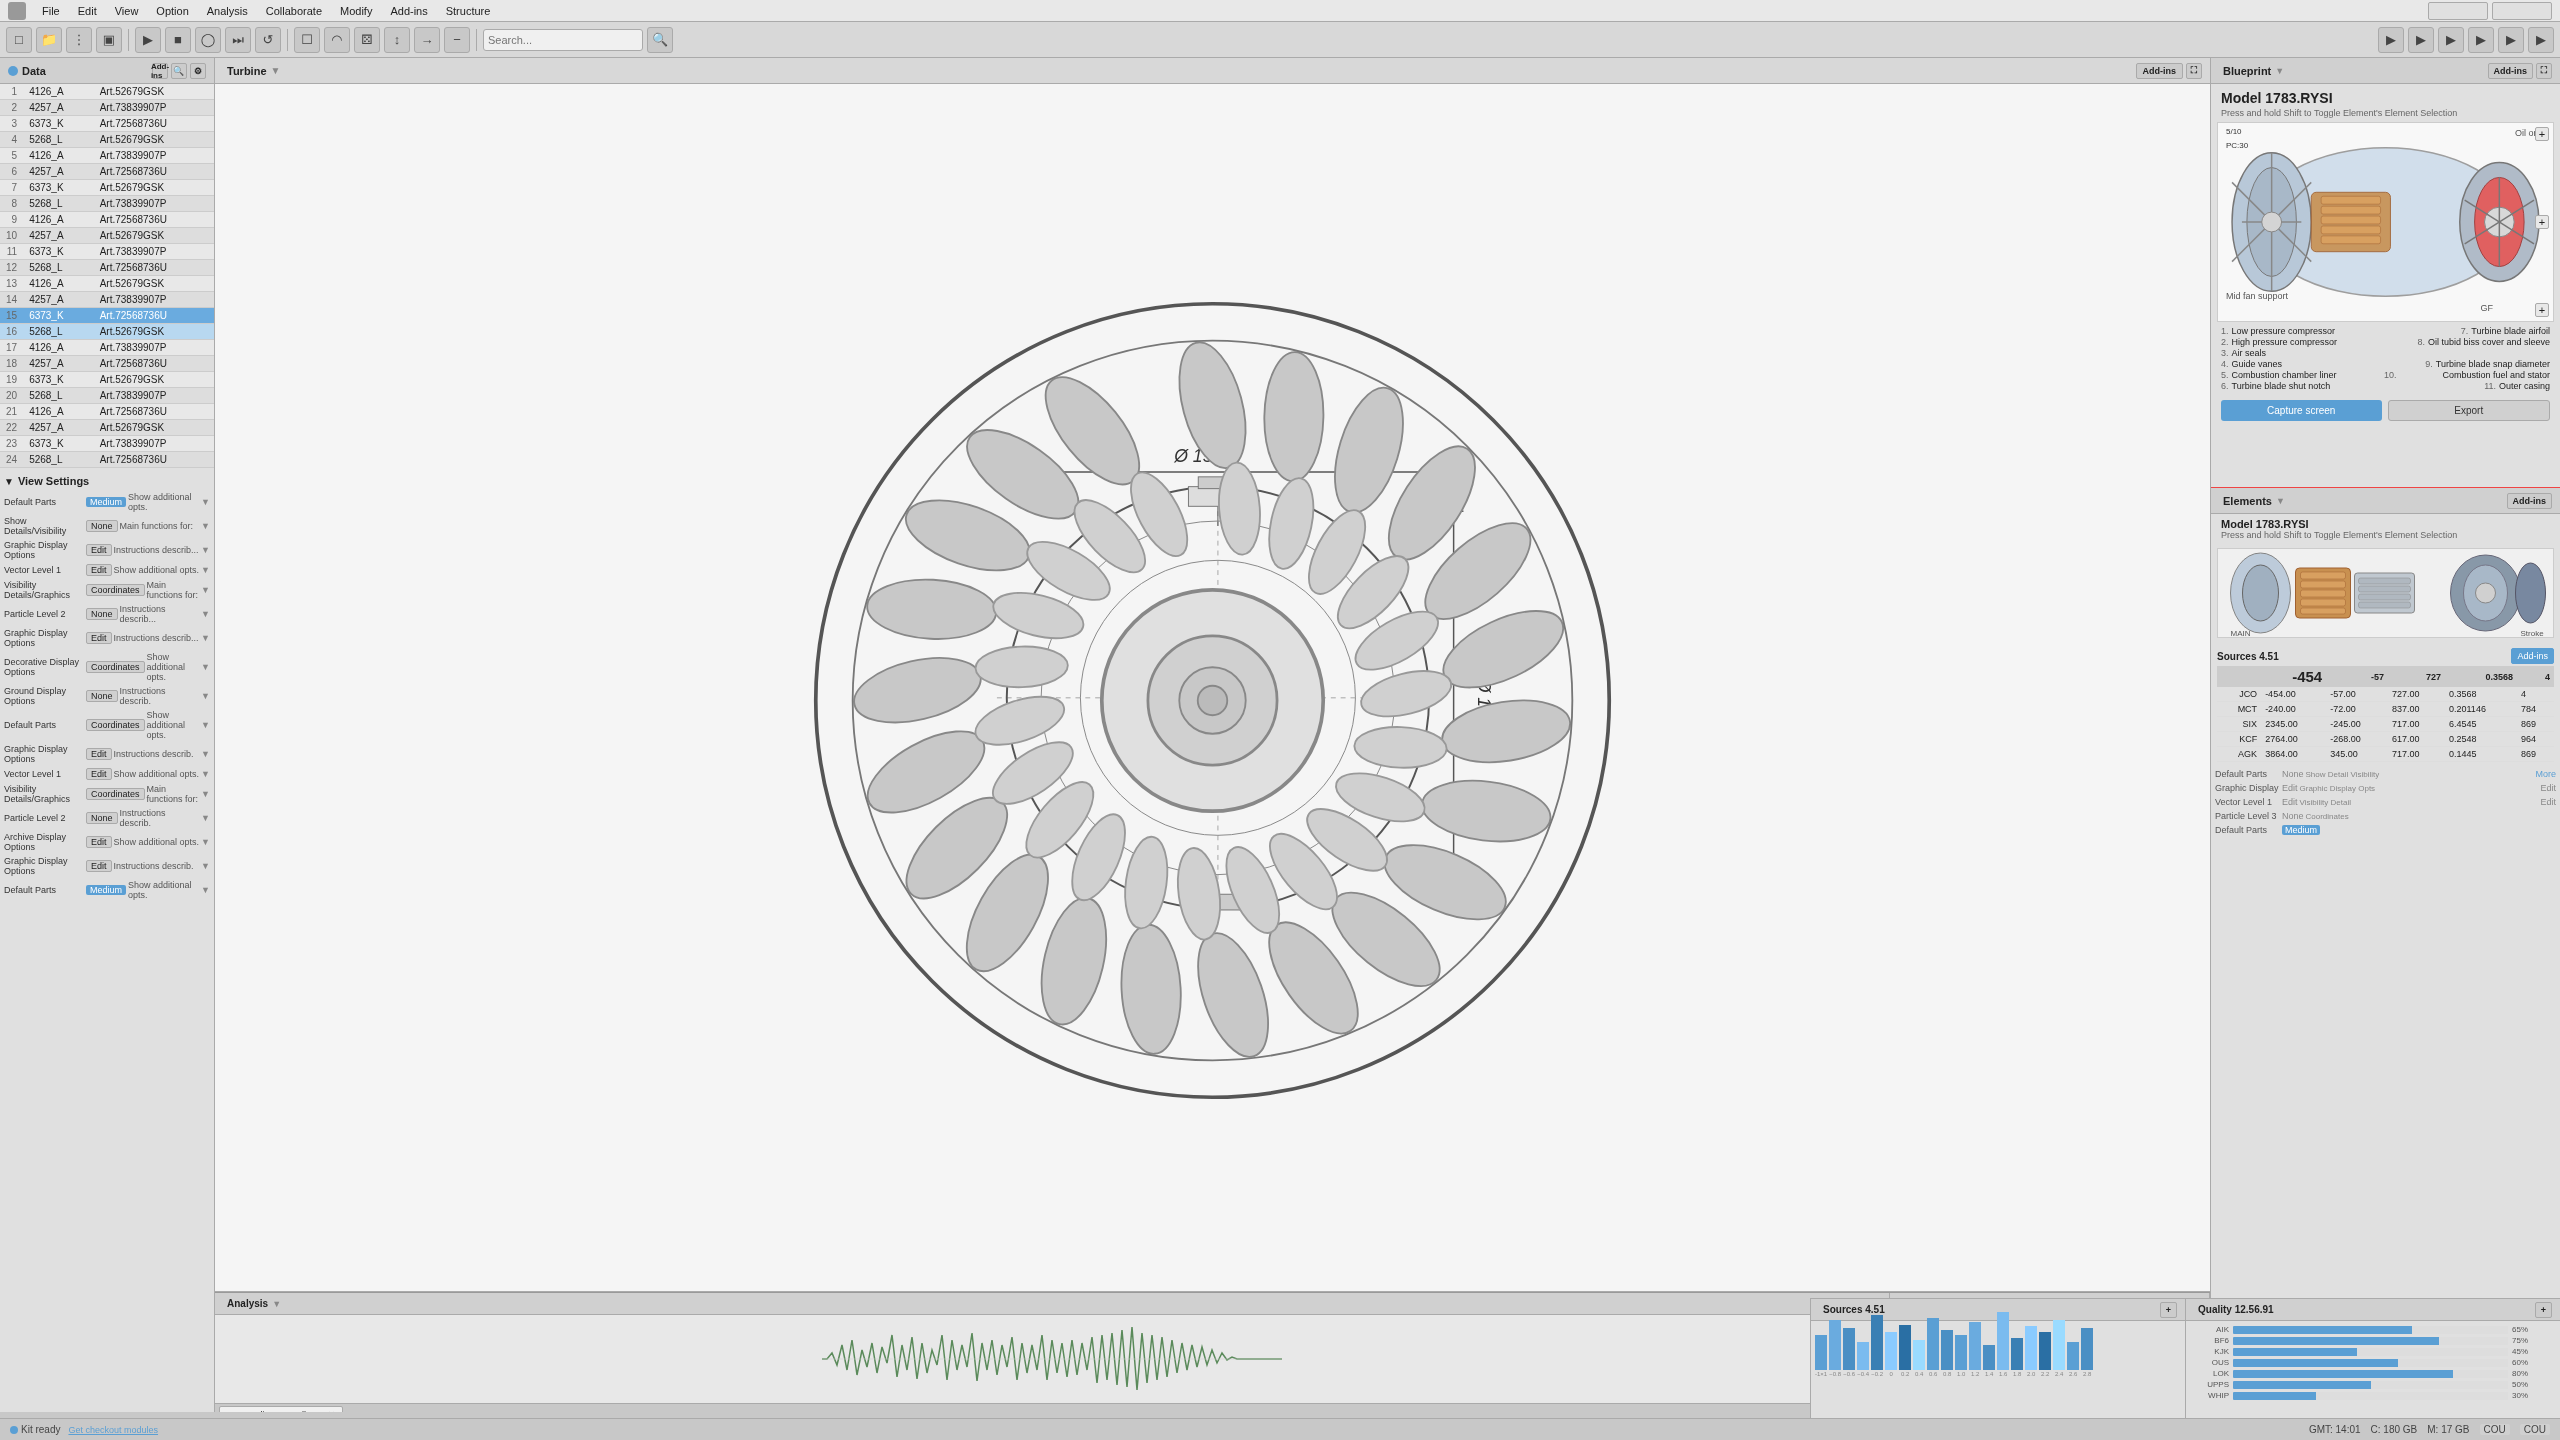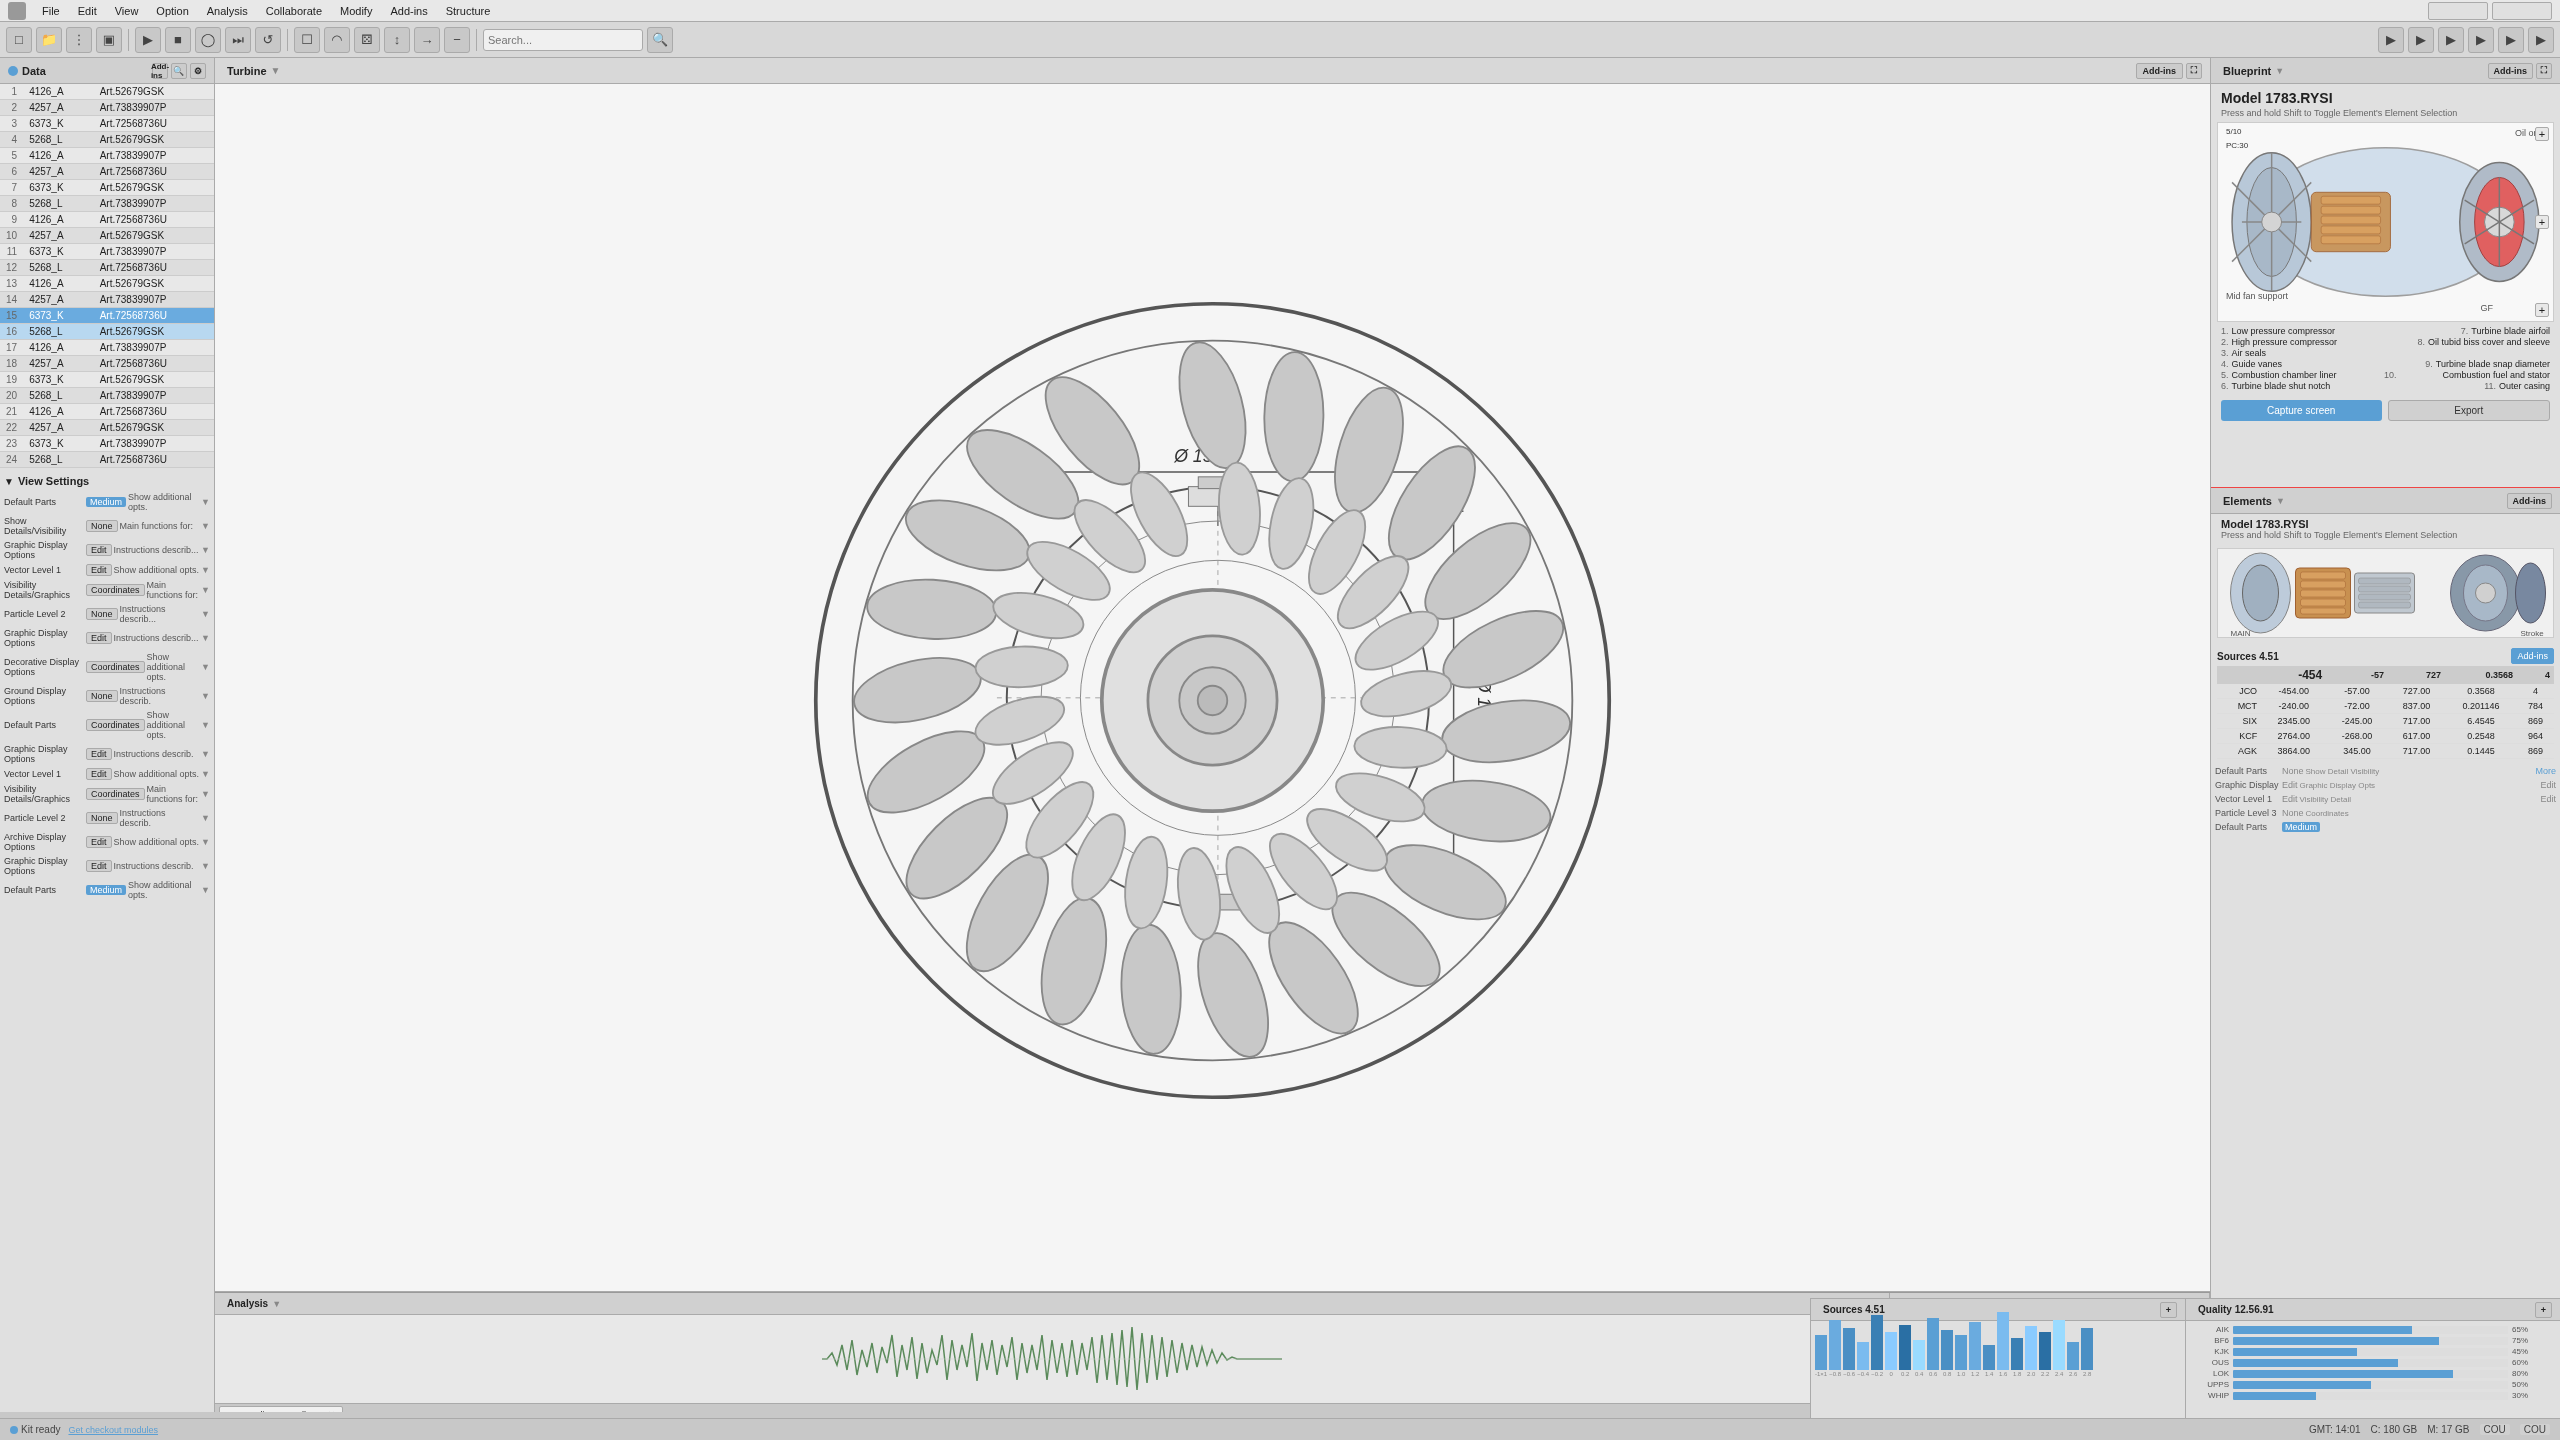--- a/index.html
+++ b/index.html
@@ -405,21 +405,21 @@
     }
     .sources-table th {
       background: #ccc;
       padding: 2px 4px;
       font-size: 9px;
       text-align: right;
     }
     .sources-table td {
       padding: 2px 4px;
       border-bottom: 1px solid #ddd;
-      text-align: center;
+      text-align: left;
       font-size: 9px;
     }
     .sources-table td:first-child { text-align: right; }
 
     
     .status-bar {
       height: 22px;
       background: #c8c8c8;
       border-top: 1px solid #aaa;
       display: flex;
@@ -1306,21 +1306,21 @@
         <div style="display:flex;align-items:center;padding:2px 0;gap:4px;">
           <span style="font-size:10px;font-weight:bold;">Sources 4.51</span>
           <div style="margin-left:auto;">
             <div class="panel-tool-btn" style="width:auto;padding:0 5px;font-size:9px;background:#5a9fd4;color:#fff;border-color:#5a9fd4;">Add-ins</div>
           </div>
         </div>
         <table>
           <thead>
             <tr style="background:#ccc;">
               <th style="text-align:left;font-size:9px;padding:2px 4px;"></th>
-              <th style="font-size:12px;padding:2px 4px;">-454</th>
+              <th style="font-size:15px;padding:2px 4px;">-454</th>
               <th style="font-size:9px;padding:2px 4px;">-57</th>
               <th style="font-size:9px;padding:2px 4px;">727</th>
               <th style="font-size:9px;padding:2px 4px;">0.3568</th>
               <th style="font-size:9px;padding:2px 4px;">4</th>
             </tr>
           </thead>
           <tbody id="sources-table-body">
               <tr>
                 <td>JCO</td>
       <td>-454.00</td>

